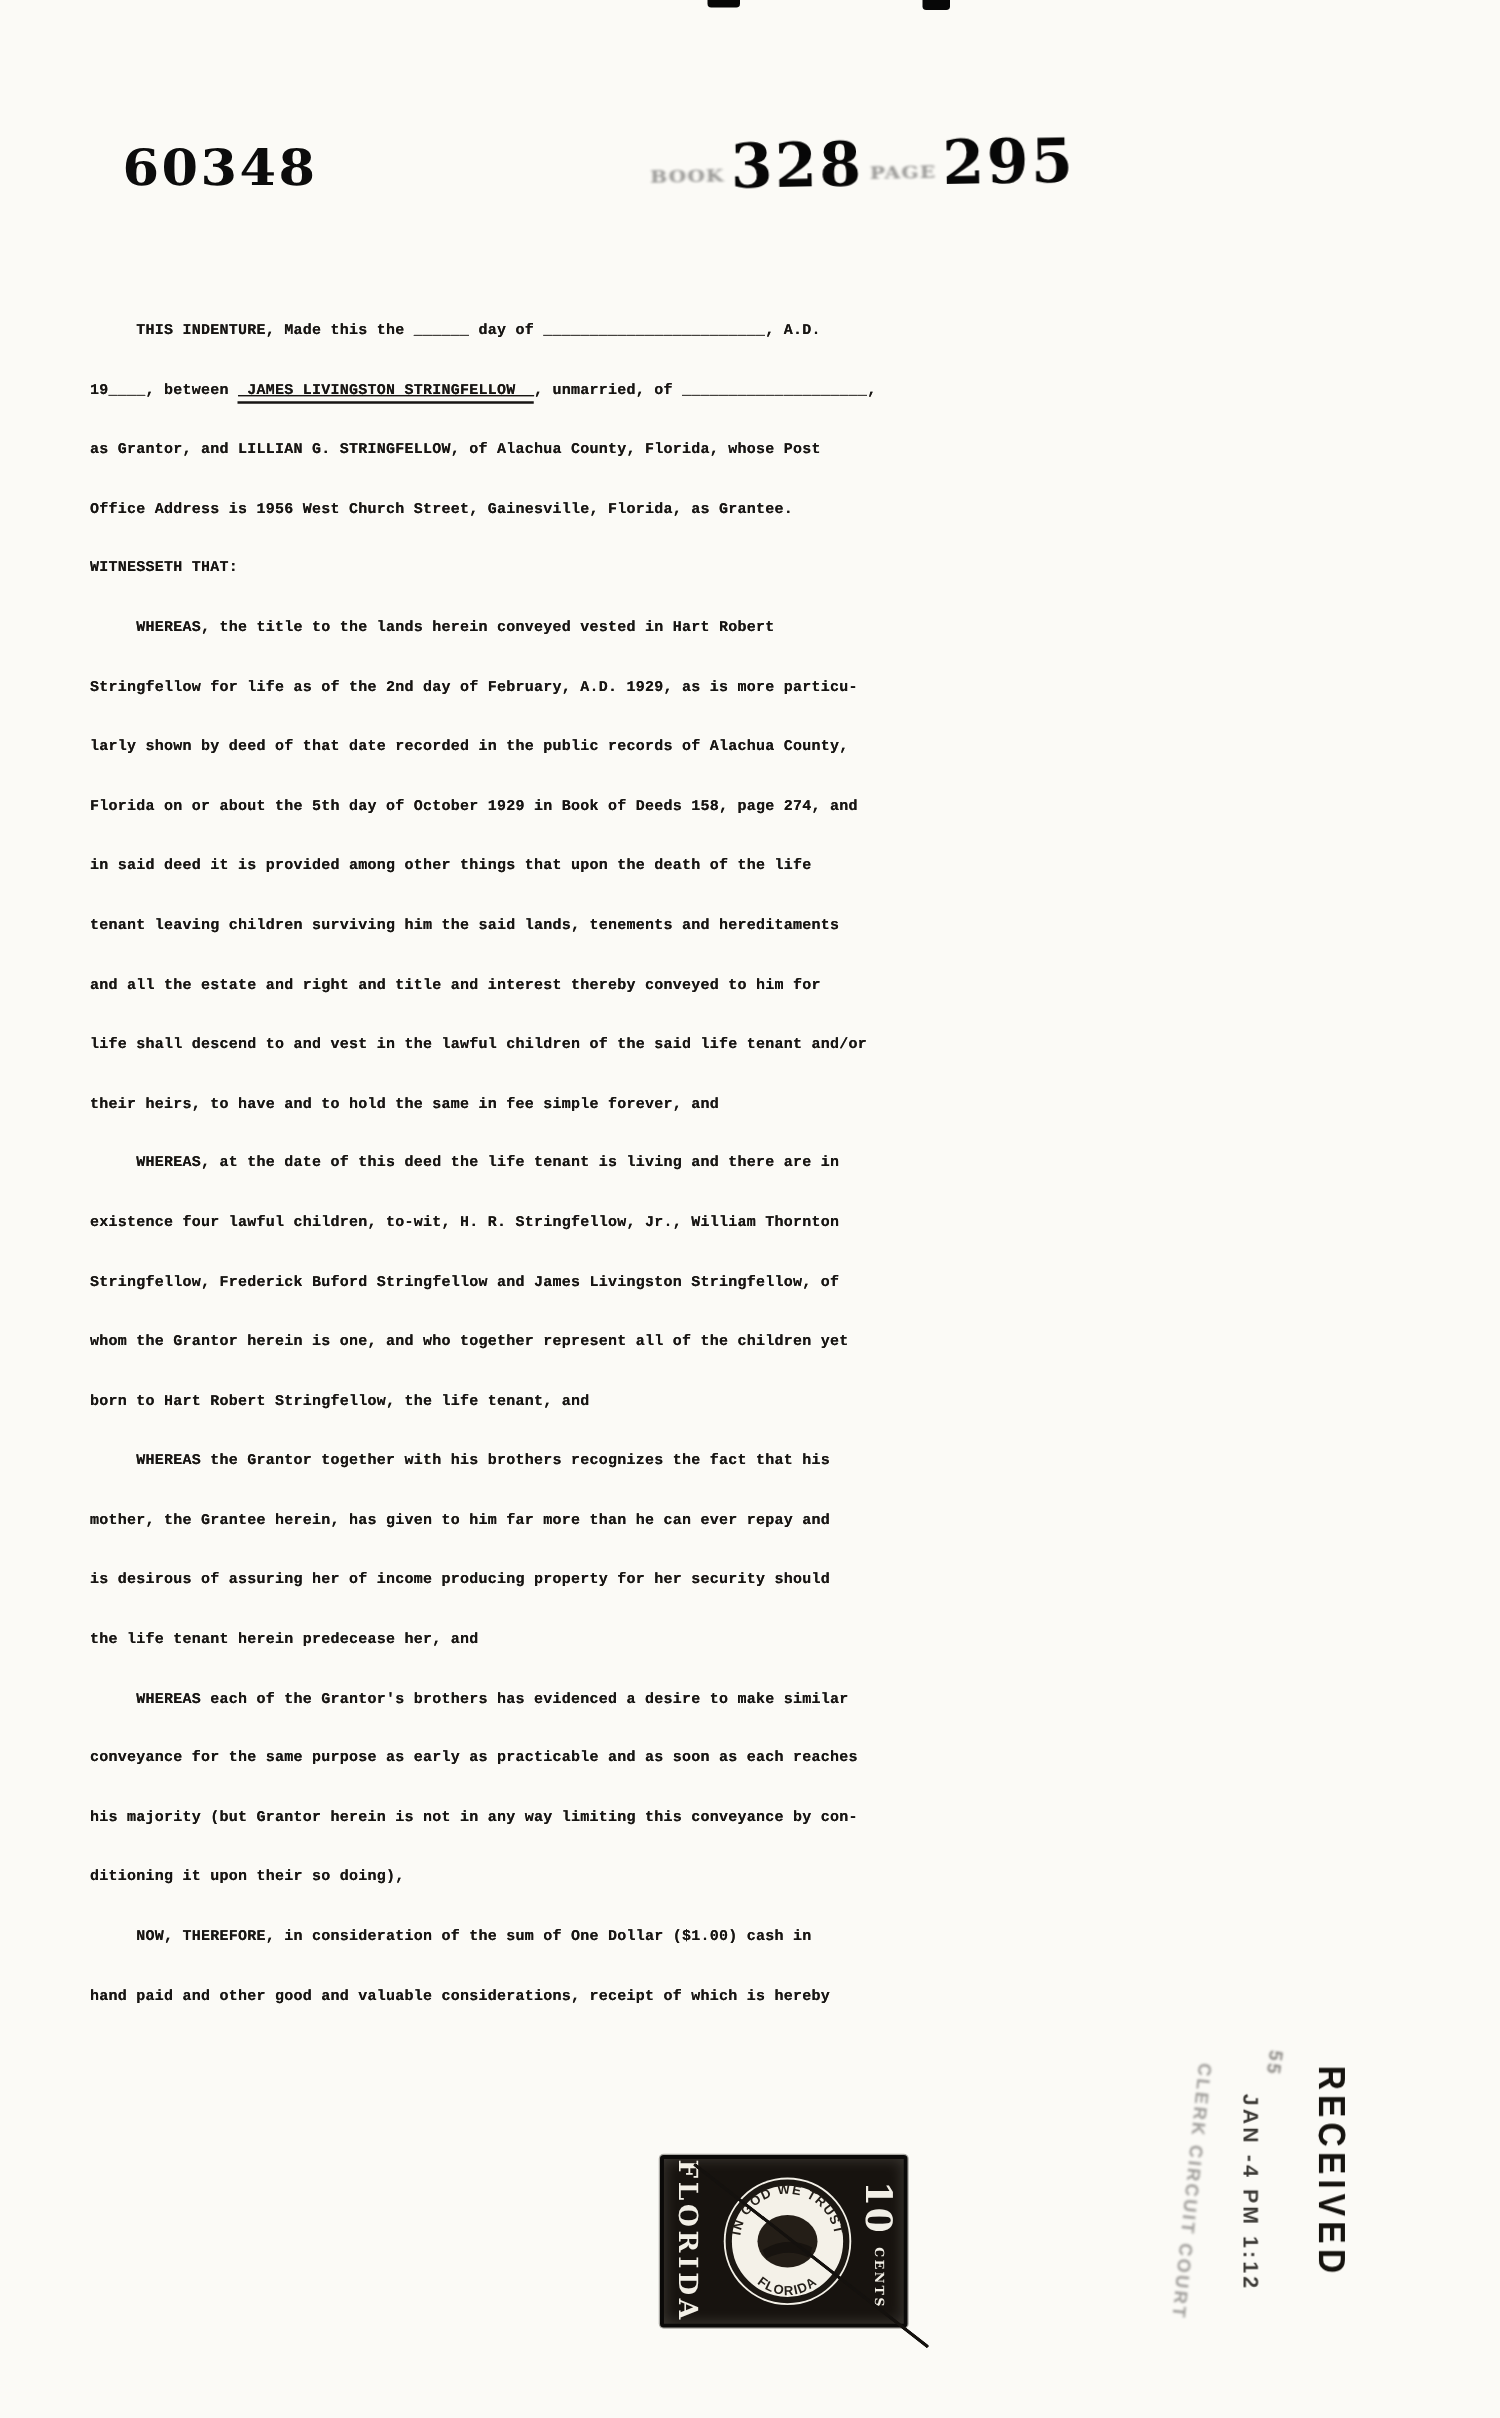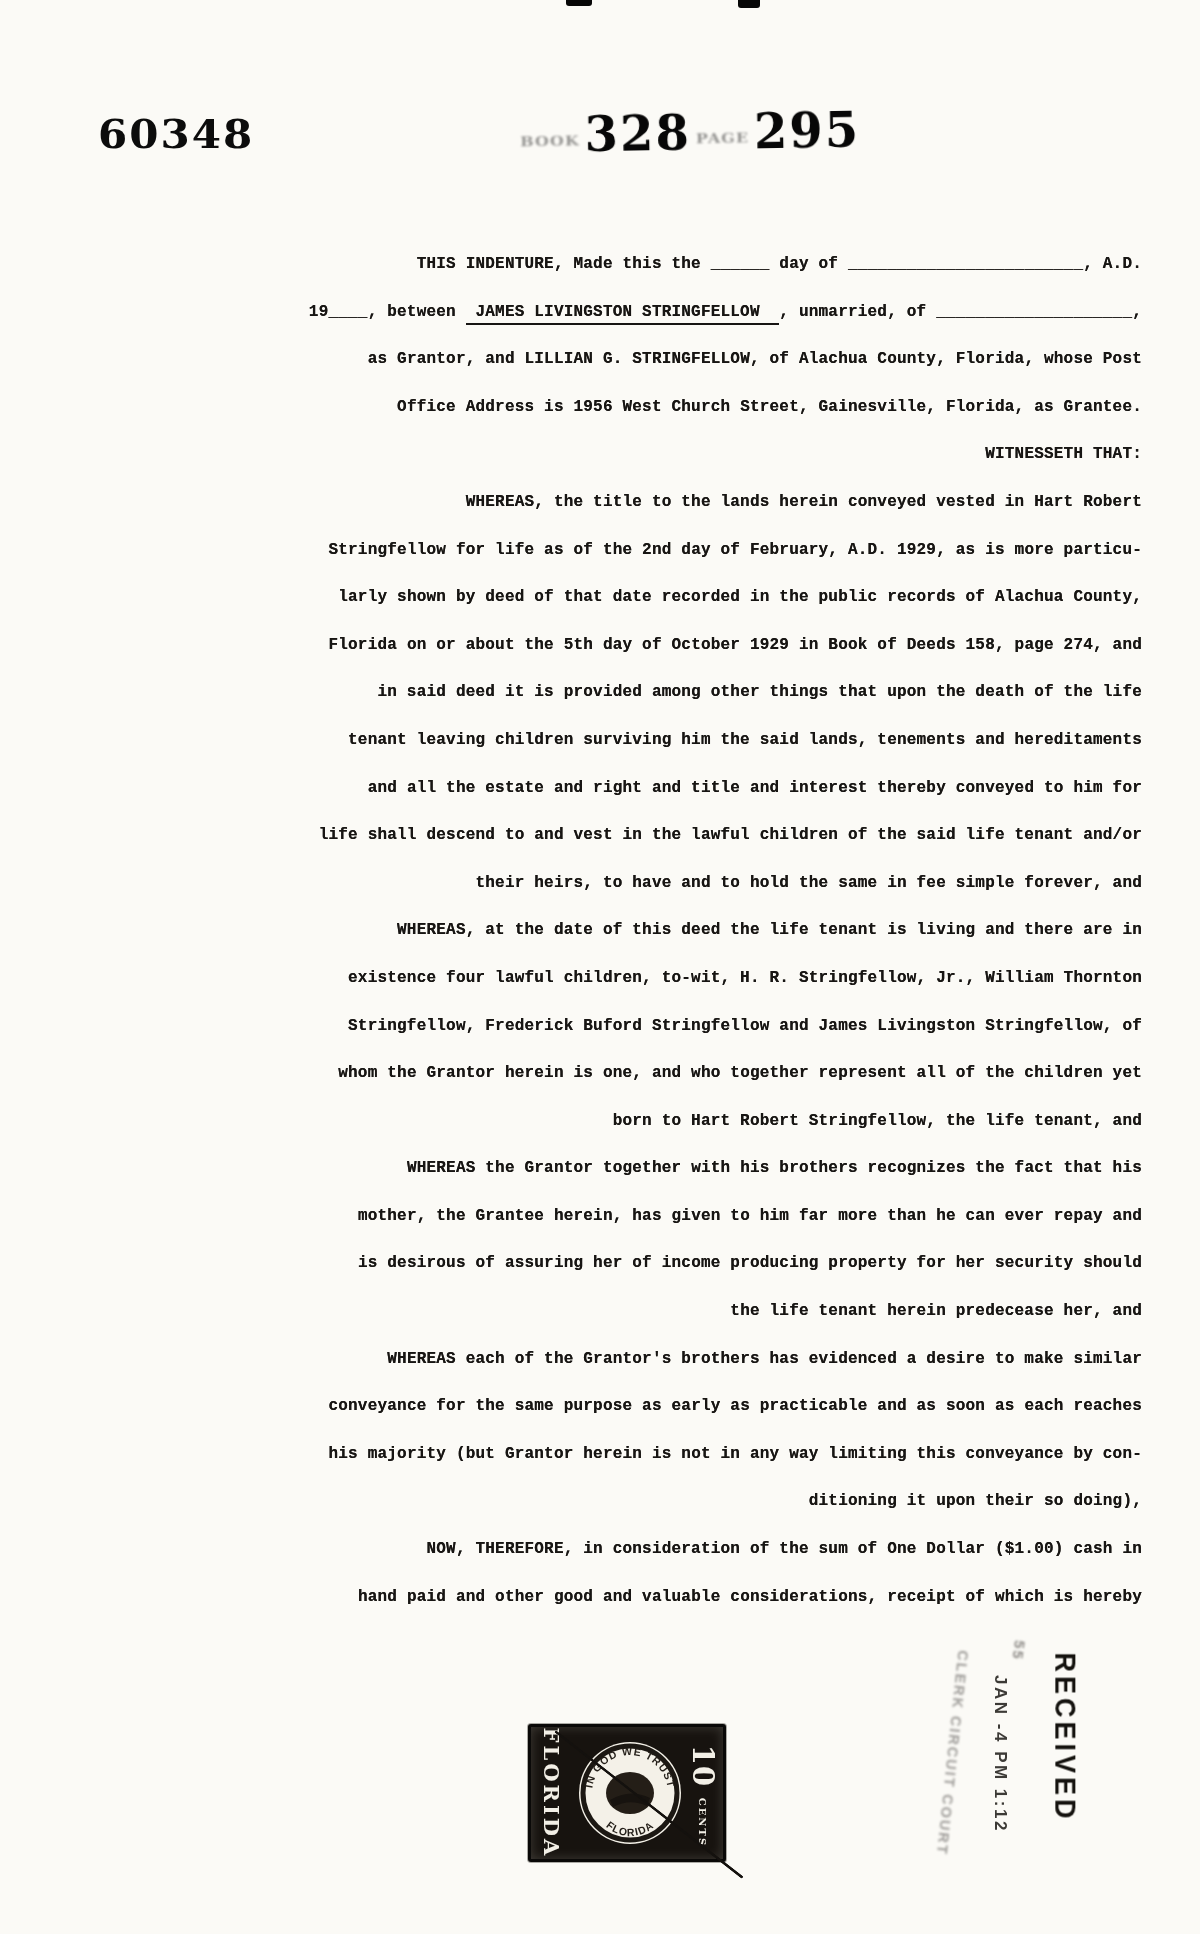--- a/index.html
+++ b/index.html
@@ -31,25 +31,25 @@
   }
   .bs-num{
     font-family:"DejaVu Serif",serif;font-weight:700;font-size:48px;line-height:1;
     filter:blur(.45px);letter-spacing:2px;transform:scaleY(1.02);
   }
 
   
   #doc-body{
     position:absolute;left:72px;top:241px;width:1070px;
     font-family:"Liberation Mono","DejaVu Sans Mono",monospace;font-weight:700;
-    font-size:16px;line-height:47.6px;letter-spacing:.2px;color:#171513;
-    white-space:pre;text-shadow:0 0 .5px rgba(23,19,15,.85);text-align:right;
+    font-size:12px;line-height:47.6px;letter-spacing:.2px;color:#171513;
+    white-space:pre;text-shadow:0 0 .5px rgba(23,19,15,.85);
   }
   .tline{height:47.6px;}
-  .ul{border-bottom:2.5px solid #171513;padding-bottom:2px;}
+  .ul{border-bottom:2.5px solid #171513;padding-bottom:2px;text-decoration:underline;}
 
   
   #fl-stamp{
     position:absolute;left:528px;top:1724px;width:192px;height:132px;
     background:#17130f;border:3px solid #0a0908;border-radius:3px;
     box-shadow:0 0 0 1px rgba(23,19,15,.35), inset 0 0 12px rgba(250,248,240,.18);
   }
   .fl-side{
     position:absolute;text-align:center;color:#f2efe6;
     font-family:"DejaVu Serif",serif;font-weight:700;white-space:nowrap;

